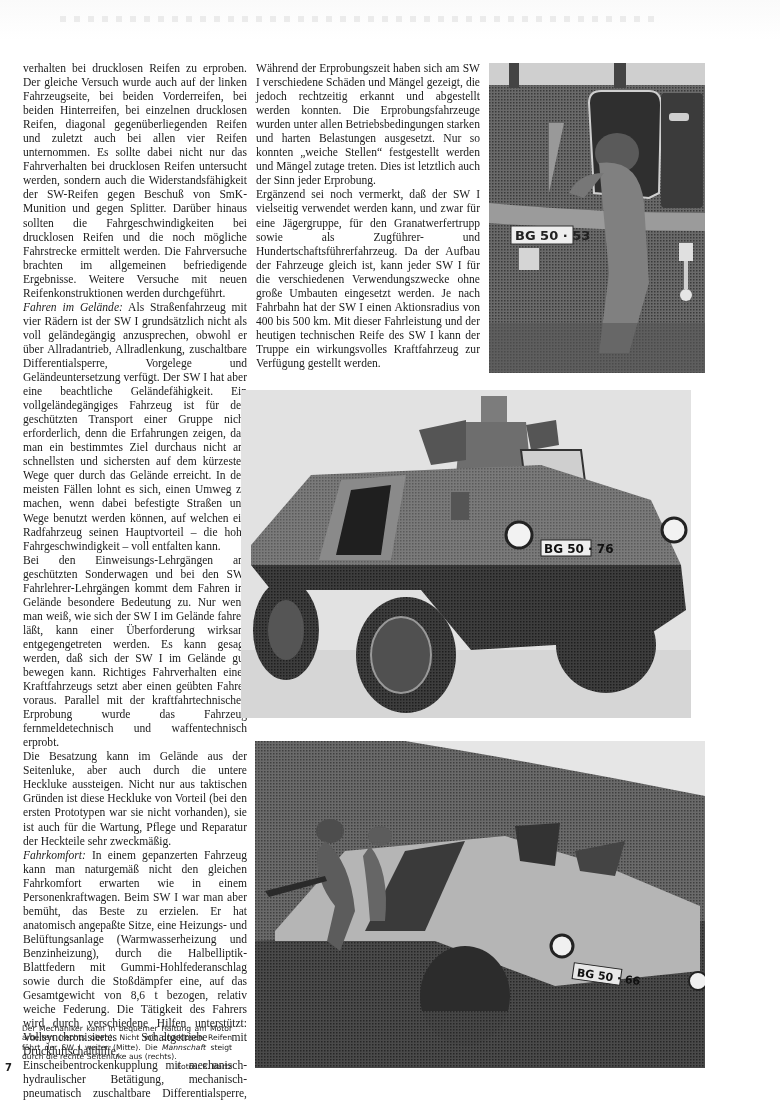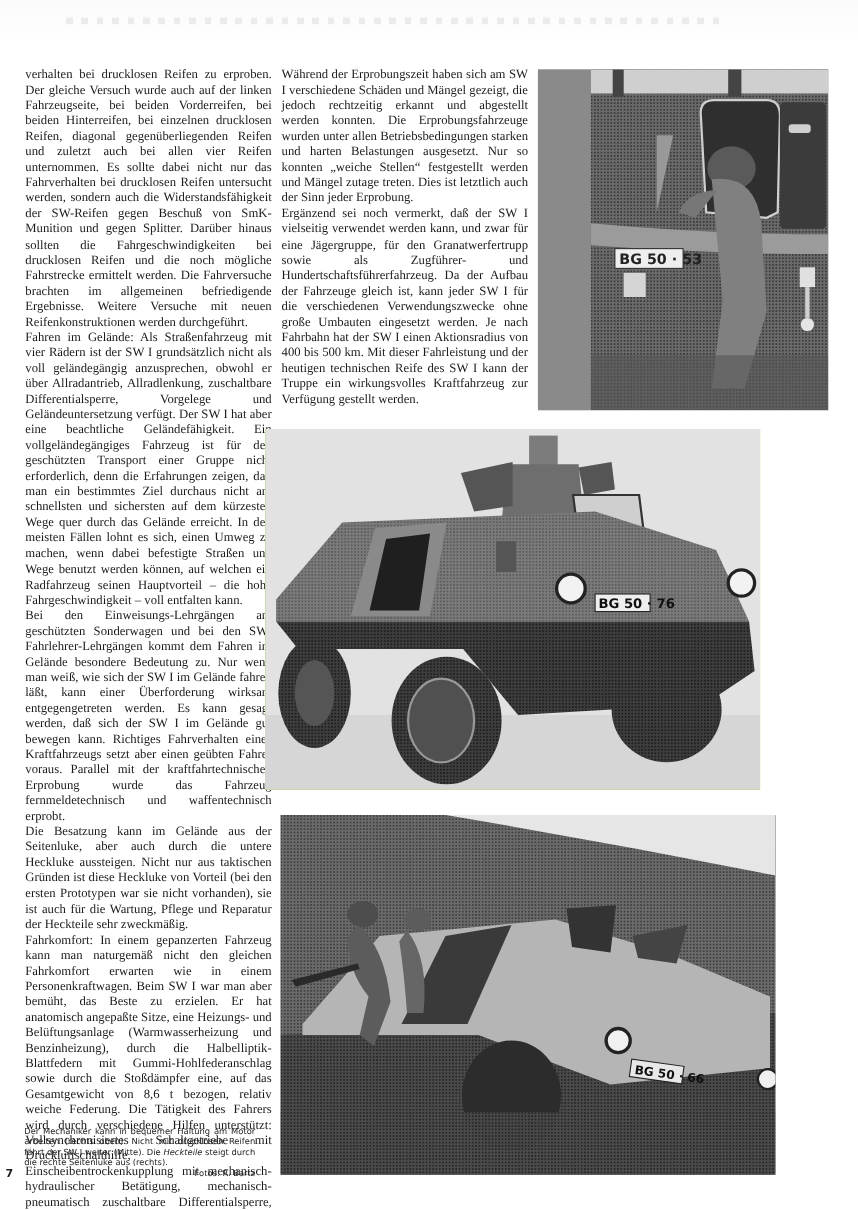--- a/index.html
+++ b/index.html
@@ -17,27 +17,27 @@
     background: repeating-linear-gradient(90deg, #e4e4e4 0 6px, transparent 6px 14px);
     opacity: .7;
   }
   .col {
     position: absolute; font-size: 11.55px; line-height: 14.05px;
     text-align: justify; hyphens: manual;
   }
   .col p { margin: 0; }
   .col1 { left: 23px; top: 61px; width: 224px; }
   .col2 { left: 256px; top: 61px; width: 224px; }
-  .col p .it { }
+  .col p .it { font-style: italic; }
   .photo {
     position: absolute; overflow: hidden;
     background-color: #8a8a8a;
   }
   .photo svg { display: block; width: 100%; height: 100%; }
-  .photo-mechanic { left: 489px; top: 63px; width: 216px; height: 310px; padding-left: 48px; }
+  .photo-mechanic { left: 489px; top: 63px; width: 216px; height: 310px; }
   .photo-vehicle { left: 241px; top: 390px; width: 450px; height: 328px; background: #84cc16; }
   .photo-crew { left: 255px; top: 741px; width: 450px; height: 327px; background: #6f6f6f; }
   .caption {
     position: absolute; left: 22px; top: 1024px; width: 210px;
     font-family: "DejaVu Sans", "Liberation Sans", sans-serif;
     font-size: 7.6px; line-height: 9.4px; text-align: justify; color: #222;
   }
   .caption .credit { display: block; text-align: right; }
   .caption .it { font-style: italic; }
   .page-number {
@@ -170,17 +170,17 @@
     <path d="M115 105 Q 135 130 130 180 L 115 180 Q 112 140 108 115 Z" fill="#666"></path>
     <path d="M10 150 L 70 135 L 72 140 L 14 156 Z" fill="#2a2a2a"></path>
 
     <ellipse cx="210" cy="255" rx="45" ry="50" fill="#2c2c2c"></ellipse>
 
     <rect x="0" y="270" width="450" height="57" fill="url(#ht5)" opacity=".9"></rect>
   </svg>
 </div>
 
 <div class="caption">
-  <span>Der Mechaniker kann in bequemer Haltung am Motor arbeiten (rechts oben). Nicht mit drucklosen Reifen fährt der SW I weiter (Mitte). Die </span><span class="it">Heckteile</span><span> steigt durch die rechte Seitenluke aus (rechts).</span>
+  <span>Der Mechaniker kann in bequemer Haltung am Motor arbeiten (rechts oben). Nicht mit drucklosen Reifen fährt der SW I weiter (Mitte). Die </span><span class="it">Mannschaft</span><span> steigt durch die rechte Seitenluke aus (rechts).</span>
   <span class="credit">Fotos: R. Bartz</span>
 </div>
 
 <div class="page-number">7</div>
 
 </body></html>

